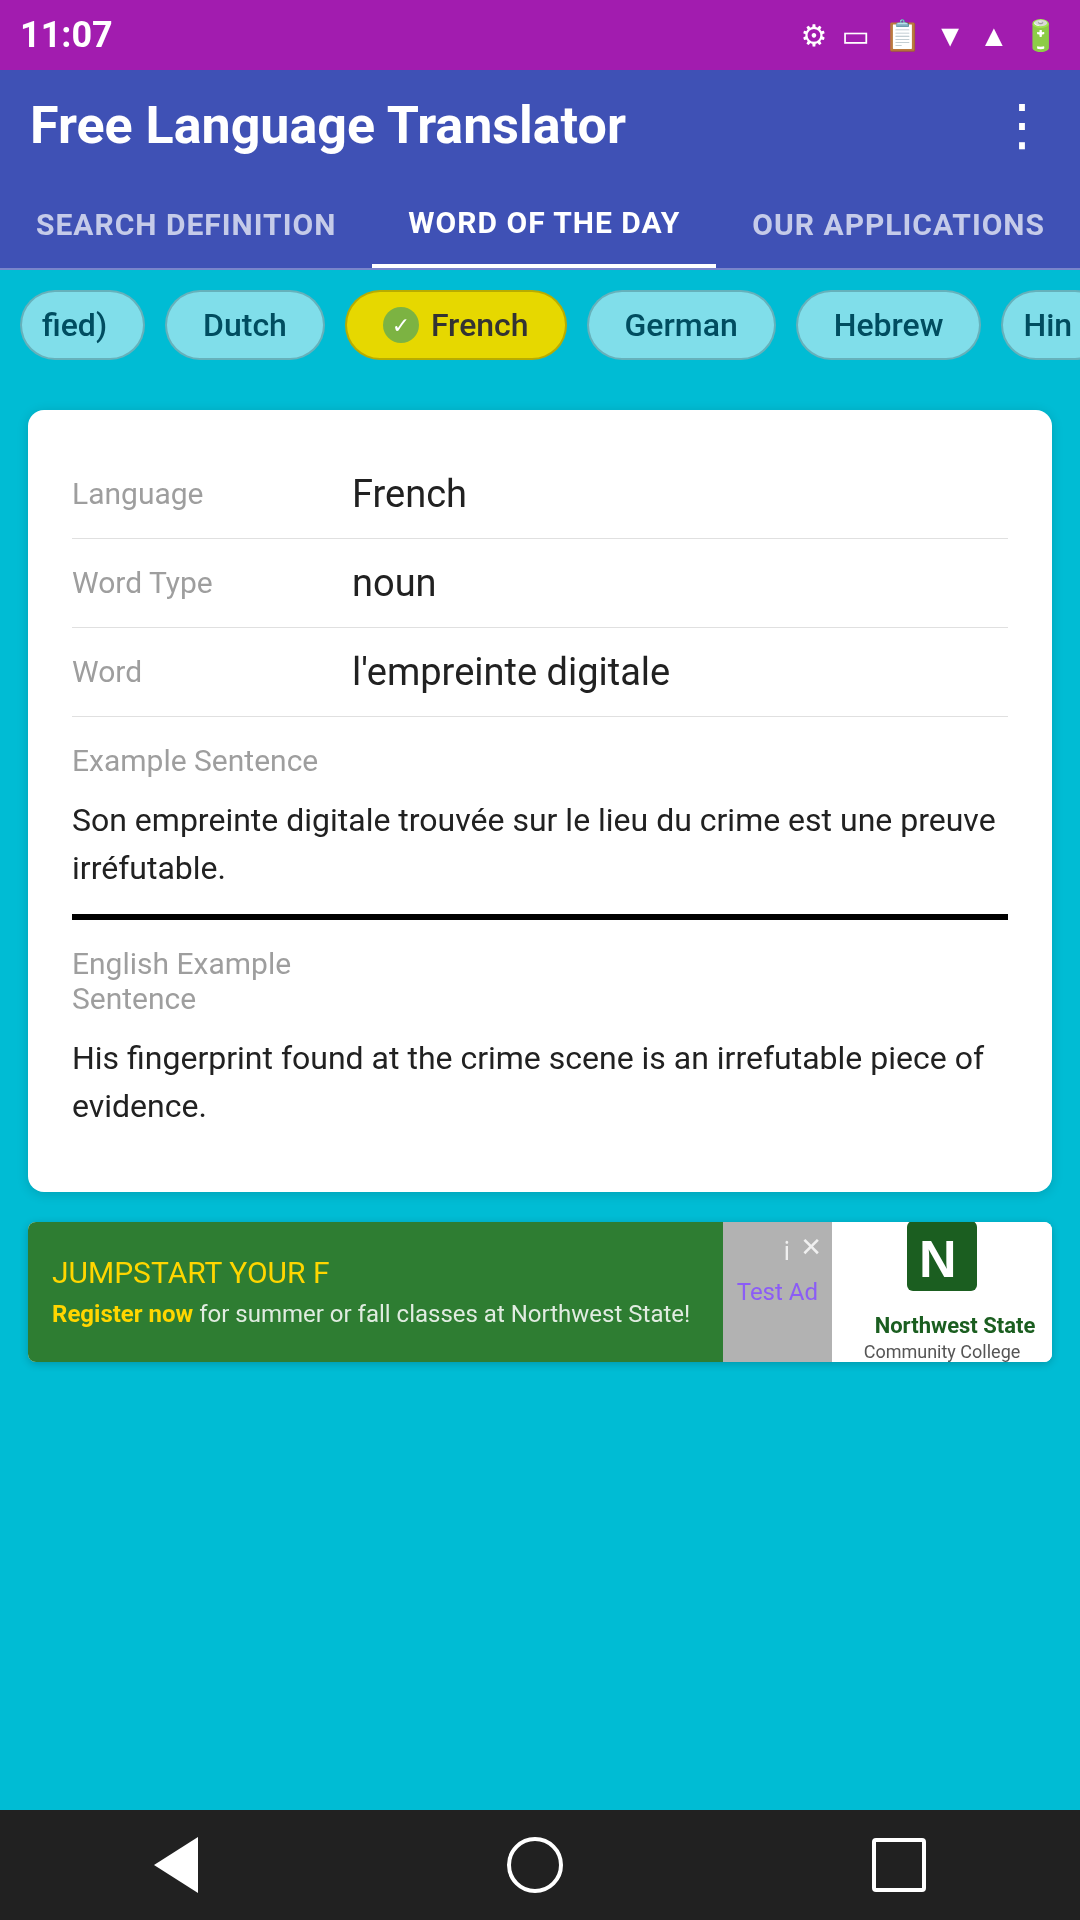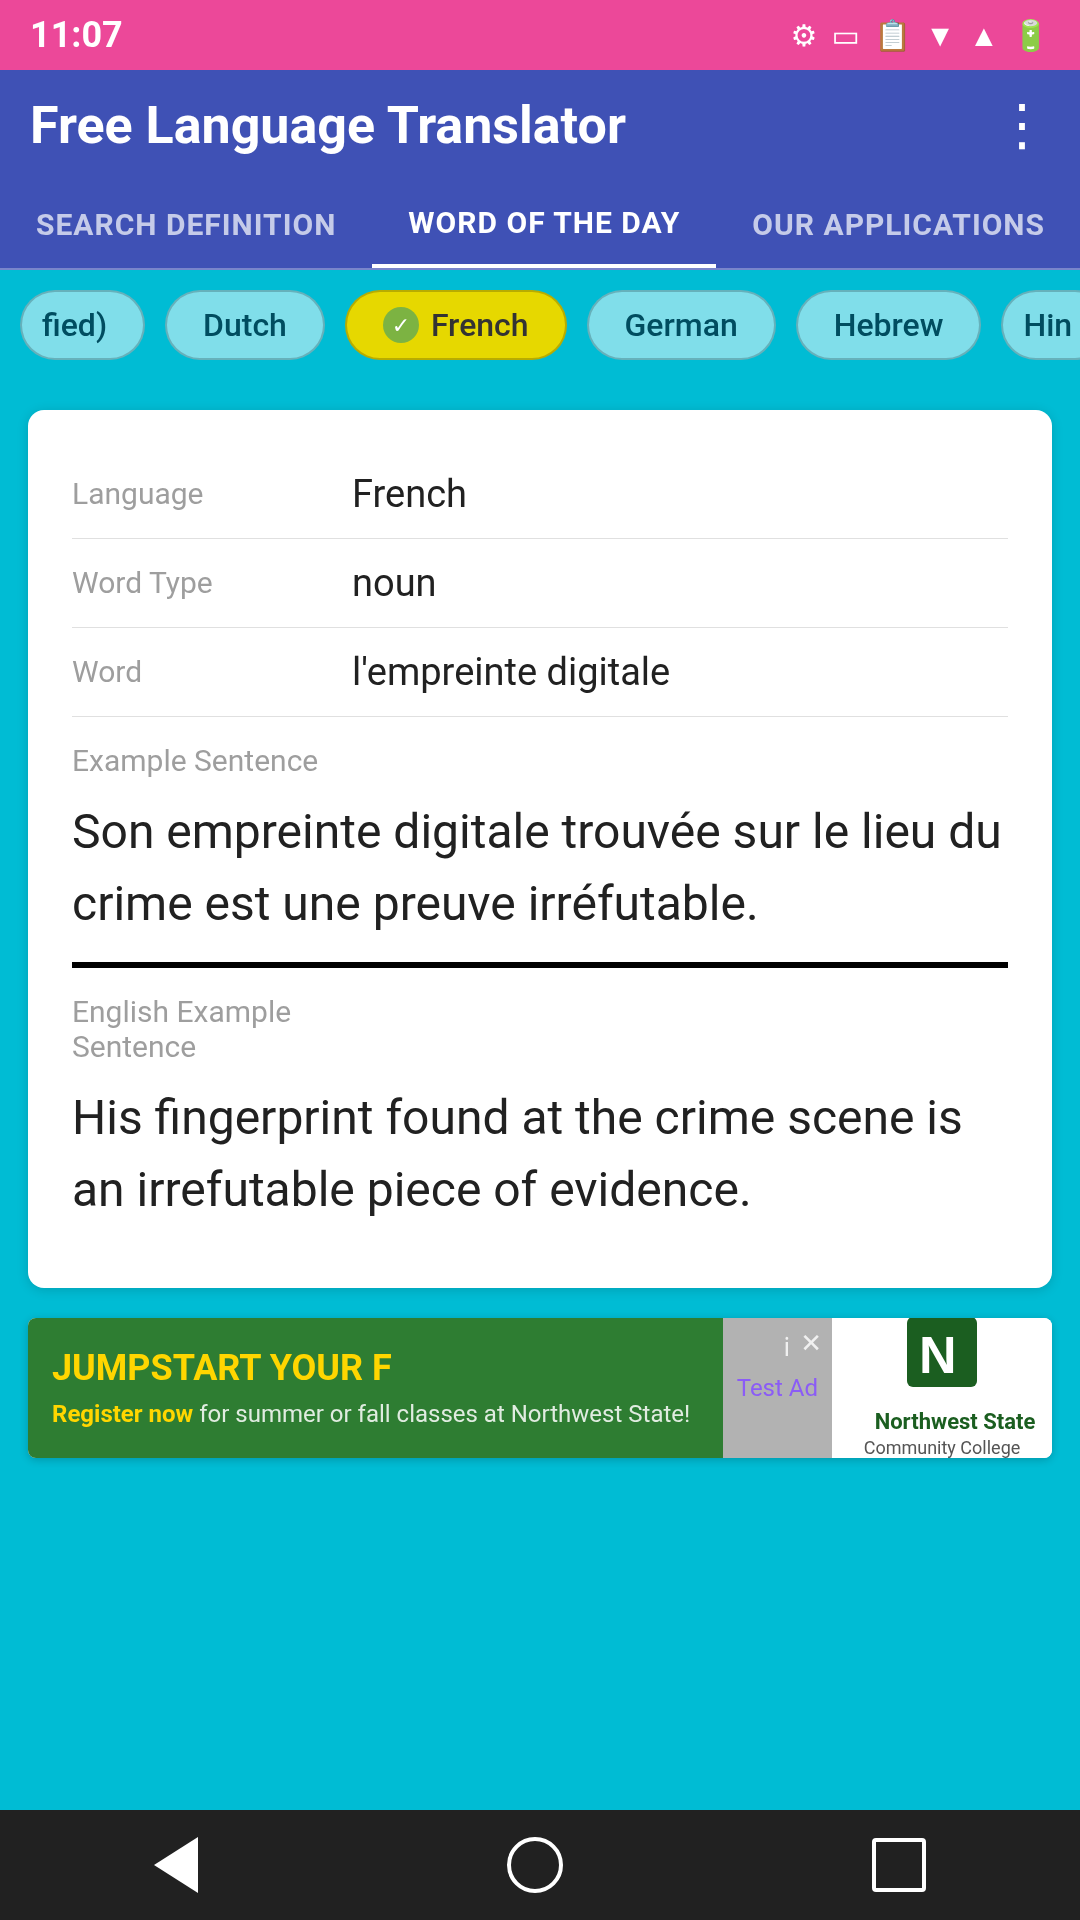--- a/index.html
+++ b/index.html
@@ -10,25 +10,25 @@
       font-family: 'Roboto', Arial, sans-serif;
       background-color: #00BCD4;
       overflow: hidden;
       position: relative;
     }
 
     
     .status-bar {
       width: 100%;
       height: 70px;
-      background-color: #ec4899;
+      background-color: #a21caf;
       display: flex;
       align-items: center;
       justify-content: space-between;
-      padding: 0 30px;
+      padding: 0 20px;
     }
     .status-bar-left {
       color: white;
       font-size: 36px;
       font-weight: bold;
     }
     .status-bar-right {
       display: flex;
       align-items: center;
       gap: 14px;
@@ -165,21 +165,21 @@
       padding: 22px 0;
       border-bottom: 6px solid #000000;
     }
     .card-full:last-child {
       border-bottom: none;
     }
     .card-full .card-label {
       margin-bottom: 18px;
     }
     .card-full .card-value {
-      font-size: 48px;
+      font-size: 32px;
       line-height: 1.5;
     }
 
     
     .ad-banner {
       margin: 0 28px;
       height: 140px;
       background-color: white;
       border-radius: 8px;
       overflow: hidden;
@@ -190,22 +190,22 @@
     .ad-left {
       background-color: #2E7D32;
       flex: 1;
       padding: 18px 24px;
       display: flex;
       flex-direction: column;
       justify-content: center;
     }
     .ad-headline {
       color: white;
-      font-size: 36px;
-      font-weight: bold;
+      font-size: 30px;
+      font-weight: normal;
       line-height: 1.3;
     }
     .ad-headline span {
       color: #FFD600;
     }
     .ad-sub {
       color: rgba(255,255,255,0.85);
       font-size: 24px;
       line-height: 1.4;
       margin-top: 6px;

